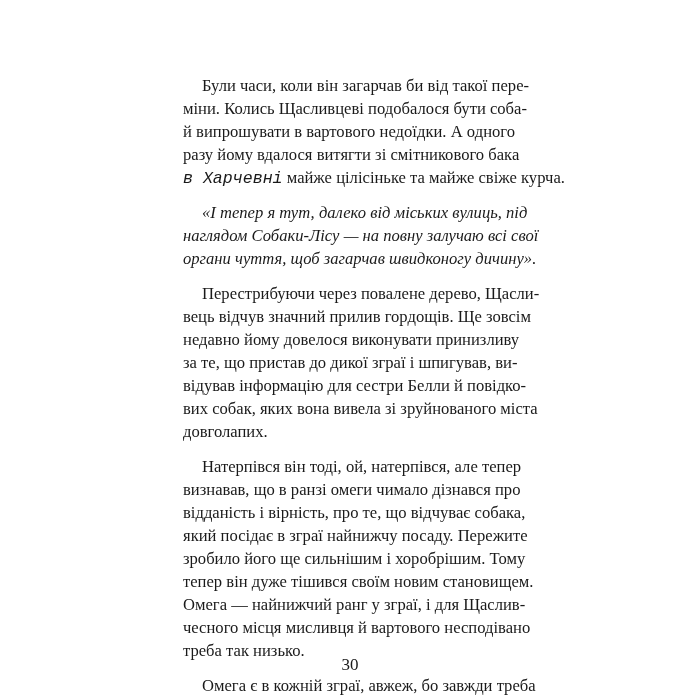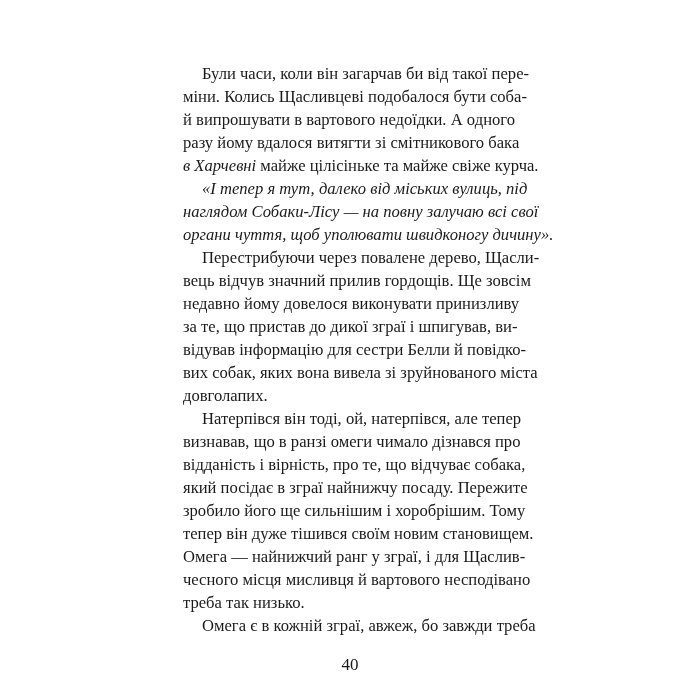--- a/index.html
+++ b/index.html
@@ -14,24 +14,24 @@
     line-height: 23px;
     color: #1a1a1a;
   }
   .line {
     display: block;
     white-space: nowrap;
     text-align: justify;
     text-align-last: justify;
     height: 23px;
   }
-  .line.indent { padding-left: 19px; }
+  .line.indent { padding-left: 19px; margin-top: 12px; }
   .line.last { text-align-last: left; }
   .line.italic { font-style: italic; }
-  .it { font-style: italic; }
+  .it { font-style: italic; font-family: Liberation Mono, monospace; }
   .page-number {
     position: absolute;
     left: 0; width: 700px;
     top: 655px;
     text-align: center;
     font-family: "Liberation Serif", serif;
     font-size: 17px;
     color: #1a1a1a;
   }
 </style>
@@ -44,21 +44,21 @@
     <span class="line indent">Були часи, коли він загарчав би від такої пере-</span>
     <span class="line">міни. Колись Щасливцеві подобалося бути соба-</span>
     <span class="line">й випрошувати в вартового недоїдки. А одного</span>
     <span class="line">разу йому вдалося витягти зі смітникового бака</span>
     <span class="line"><span class="it">в Харчевні</span><span> майже цілісіньке та майже свіже курча.</span></span>
   </div>
 
   <div>
     <span class="line indent italic">«І тепер я тут, далеко від міських вулиць, під</span>
     <span class="line italic">наглядом Собаки-Лісу — на повну залучаю всі свої</span>
-    <span class="line italic last">органи чуття, щоб уполювати швидконогу дичину».</span>
+    <span class="line italic last">органи чуття, щоб загарчав швидконогу дичину».</span>
   </div>
 
   <div>
     <span class="line indent">Перестрибуючи через повалене дерево, Щасли-</span>
     <span class="line">вець відчув значний прилив гордощів. Ще зовсім</span>
     <span class="line">недавно йому довелося виконувати принизливу</span>
     <span class="line">за те, що пристав до дикої зграї і шпигував, ви-</span>
     <span class="line">відував інформацію для сестри Белли й повідко-</span>
     <span class="line">вих собак, яких вона вивела зі зруйнованого міста</span>
     <span class="line last">довголапих.</span>
@@ -76,13 +76,13 @@
     <span class="line last">треба так низько.</span>
   </div>
 
   <div>
     <span class="line indent">Омега є в кожній зграї, авжеж, бо завжди треба</span>
 
   </div>
 
 </div>
 
-<div class="page-number">40</div>
+<div class="page-number">30</div>
 
 </body></html>

